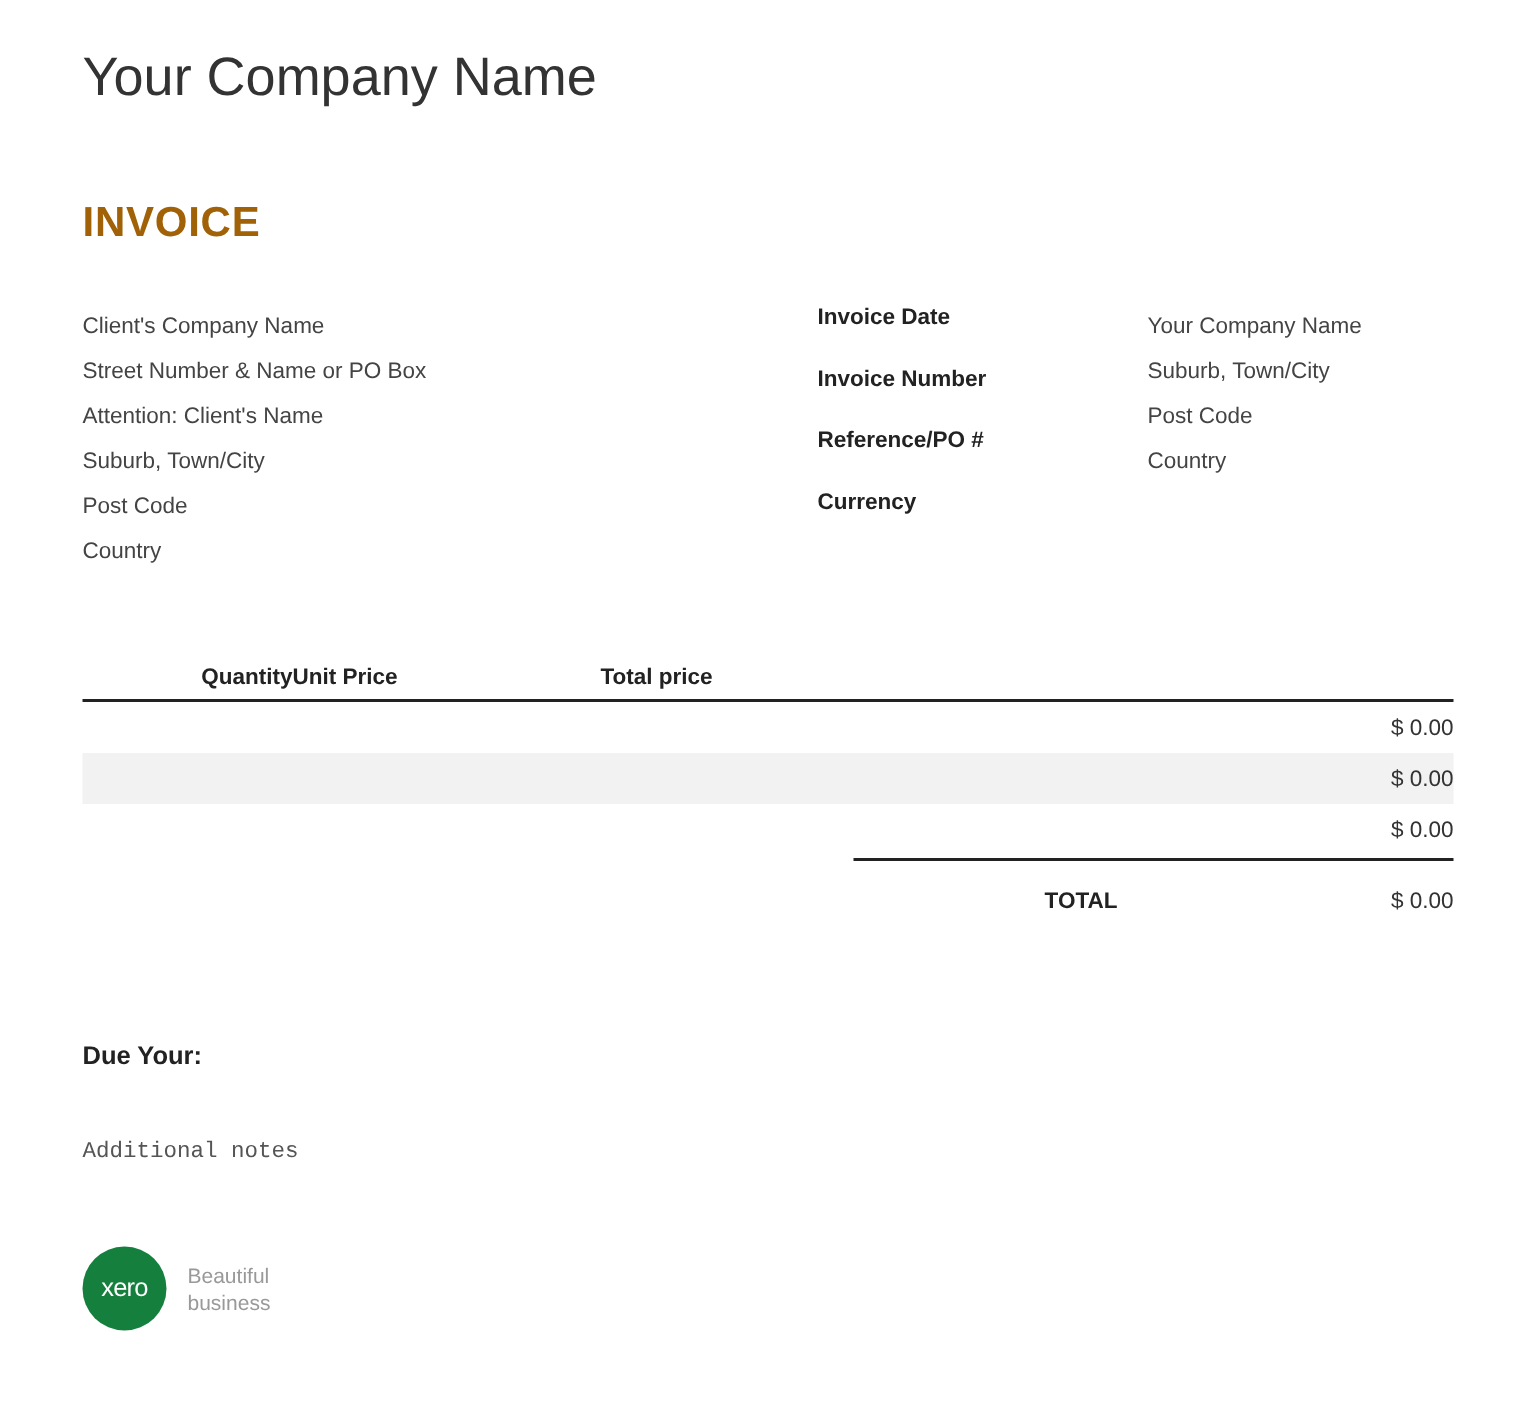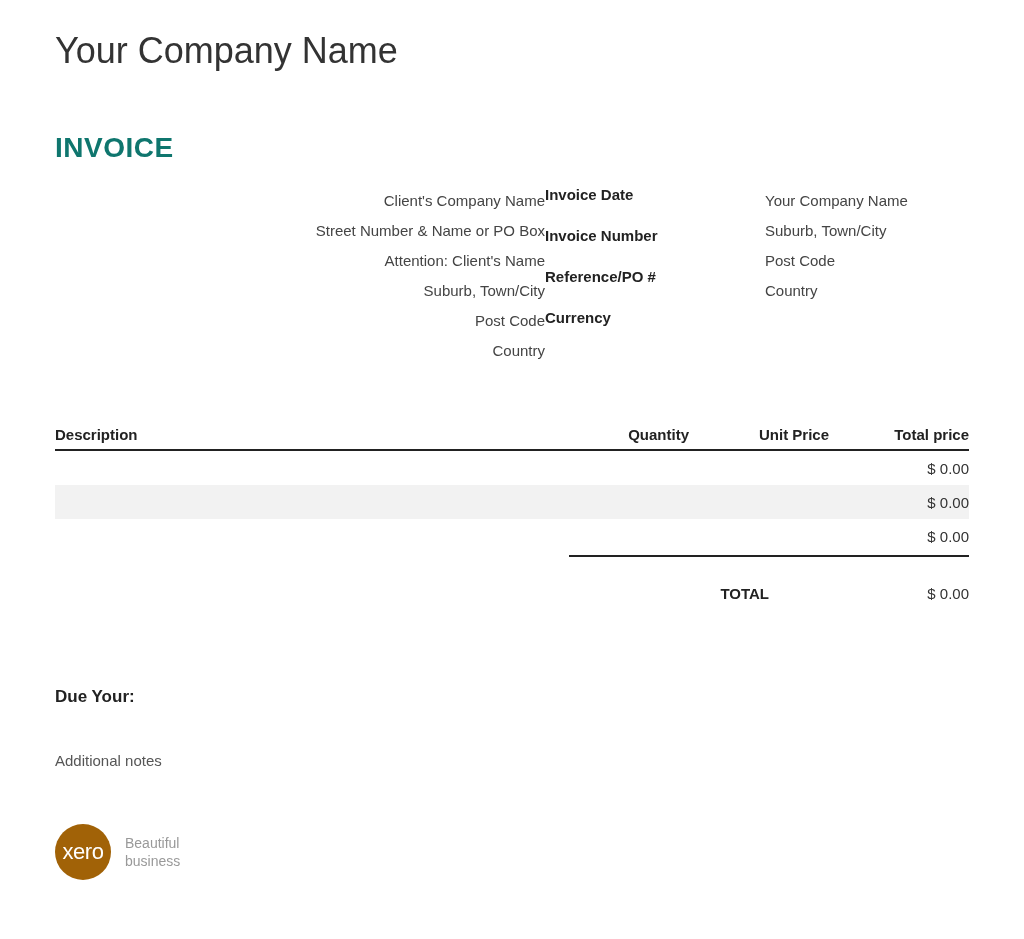--- a/index.html
+++ b/index.html
@@ -13,31 +13,30 @@
     }
     .company-name {
       font-size: 36px;
       font-weight: 400;
       color: #333;
       margin-bottom: 60px;
     }
     .invoice-title {
       font-size: 28px;
       font-weight: 700;
-      color: #0f766e;
+      color: #a16207;
       letter-spacing: 0.5px;
-      margin-bottom: 22px;
+      margin-bottom: 39px;
     }
     .info-section {
       display: flex;
       margin-bottom: 60px;
     }
     .client-block {
       flex: 0 0 490px;
-      text-align: right;
     }
     .client-block .line {
       font-size: 15px;
       color: #444;
       line-height: 2.0;
     }
     .meta-block {
       flex: 0 0 220px;
     }
     .meta-block .meta-label {
@@ -57,21 +56,21 @@
     .line-items {
       width: 100%;
     }
     .line-header {
       display: flex;
       border-bottom: 2px solid #222;
       padding-bottom: 6px;
     }
     .col-desc { flex: 1; }
     .col-qty { flex: 0 0 140px; text-align: right; }
-    .col-unit { flex: 0 0 140px; text-align: right; }
+    .col-unit { flex: 0 0 140px; text-align: left; }
     .col-total { flex: 0 0 140px; text-align: right; }
     .line-header .cell {
       font-size: 15px;
       font-weight: 700;
       color: #222;
     }
     .line-row {
       display: flex;
       height: 34px;
       align-items: center;
@@ -84,21 +83,22 @@
       color: #333;
     }
     .total-divider {
       border-top: 2px solid #222;
       margin-left: auto;
       width: 400px;
       margin-top: 2px;
     }
     .total-row {
       display: flex;
-      margin-top: 28px;
+      margin-top: 18px;
+      gap: 24px;
     }
     .total-label {
       flex: 0 0 140px;
       text-align: right;
       font-weight: 700;
       font-size: 15px;
       color: #222;
       margin-left: auto;
     }
     .total-value {
@@ -110,36 +110,37 @@
     .due-date {
       margin-top: 85px;
       font-size: 17px;
       font-weight: 700;
       color: #222;
     }
     .notes {
       margin-top: 45px;
       font-size: 15px;
       color: #555;
+      font-family: Liberation Mono, monospace;
     }
     .footer {
       margin-top: 55px;
       display: flex;
       align-items: center;
     }
     .xero-logo {
       width: 56px;
       height: 56px;
       border-radius: 50%;
-      background: #a16207;
+      background: #15803d;
       color: #fff;
       display: flex;
       align-items: center;
       justify-content: center;
-      font-size: 22px;
+      font-size: 17px;
       font-weight: 400;
       letter-spacing: -0.5px;
       margin-right: 14px;
     }
     .tagline {
       font-size: 14px;
       color: #999;
       line-height: 1.3;
     }
     .footer-center {
@@ -175,21 +176,20 @@
   <div class="vendor-block">
     <div class="line">Your Company Name</div>
     <div class="line">Suburb, Town/City</div>
     <div class="line">Post Code</div>
     <div class="line">Country</div>
   </div>
 </div>
 
 <div class="line-items">
   <div class="line-header">
-    <div class="cell col-desc">Description</div>
     <div class="cell col-qty">Quantity</div>
     <div class="cell col-unit">Unit Price</div>
     <div class="cell col-total">Total price</div>
   </div>
   <div class="line-row">
     <div class="cell col-desc"></div>
     <div class="cell col-qty"></div>
     <div class="cell col-unit"></div>
     <div class="cell col-total">$ 0.00</div>
   </div>

